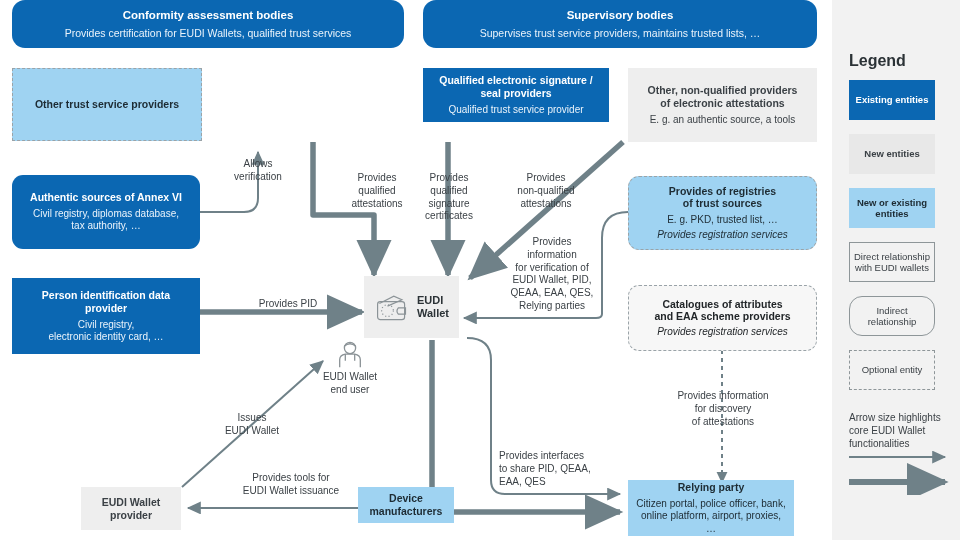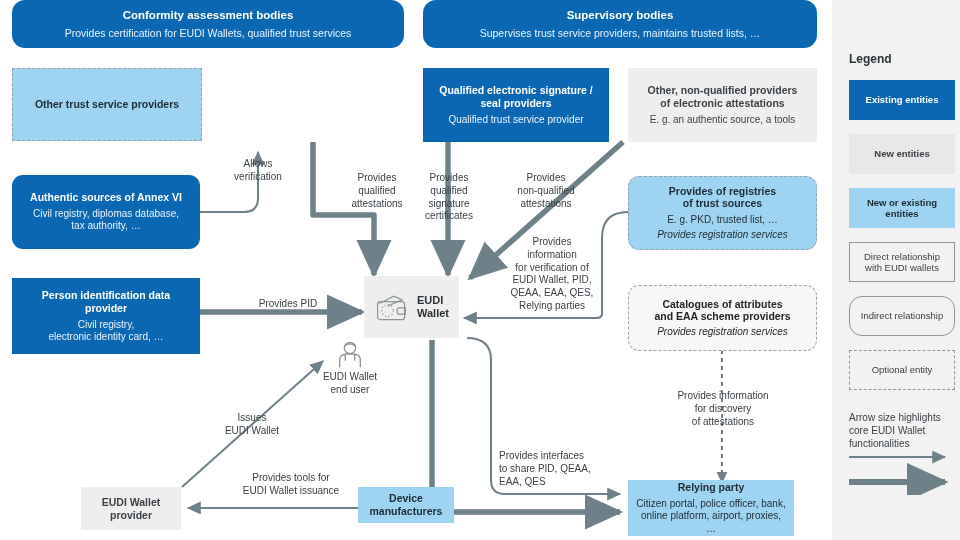--- a/index.html
+++ b/index.html
@@ -68,23 +68,23 @@
   
   #enduser{position:absolute;display:flex;flex-direction:column;align-items:center;}
   #enduser .eu-cap{font-size:10px;color:#3b4146;text-align:center;line-height:1.25;margin-top:1px;}
 
   
   #legend{
     position:absolute;left:820px;top:0;width:140px;height:540px;
     background:#f2f2f2;
     box-sizing:border-box;
   }
-  #legend .lg-title{position:absolute;left:17px;top:52px;font-size:12px;font-weight:bold;color:#2b3236;}
+  #legend .lg-title{position:absolute;left:17px;top:52px;font-size:16px;font-weight:bold;color:#2b3236;}
   .lgbox{
-    position:absolute;left:17px;width:106px;
+    position:absolute;left:17px;width:86px;
     box-sizing:border-box;
     display:flex;align-items:center;justify-content:center;
     text-align:center;font-size:9.5px;font-weight:bold;
     line-height:1.2;padding:3px;
   }
   .lgbox.plain{font-weight:normal;}
   #lg-direct{border:1.6px solid #8e9699;background:#f2f2f2;color:#3b4146;}
   #lg-indirect{border:1.6px solid #8e9699;background:#f2f2f2;color:#3b4146;border-radius:13px;}
   #lg-optional{border:1.6px dashed #8e9699;background:#f2f2f2;color:#3b4146;}
   #lg-note{position:absolute;left:17px;top:411px;width:112px;font-size:10px;color:#3b4146;line-height:1.3;}
@@ -136,21 +136,21 @@
   <div class="node blue pill" id="hdr2" style="left:411px;top:0;width:394px;height:48px;">
     <div class="t">Supervisory bodies</div>
     <div class="s">Supervises trust service providers, maintains trusted lists, …</div>
   </div>
 
   <div class="node lblue dashed" style="left:0;top:68px;width:190px;height:73px;">
     <div class="t">Other trust service providers</div>
   </div>
 
 
-  <div class="node blue" style="left:411px;top:68px;width:186px;height:74px;">
+  <div class="node blue" style="left:411px;top:68px;width:186px;height:54px;">
     <div class="t" style="white-space:pre-line;">Qualified electronic signature /
 seal providers</div>
     <div class="s" style="white-space:pre-line;">Qualified trust service provider</div>
   </div>
 
   <div class="node grey" style="left:616px;top:68px;width:189px;height:74px;">
     <div class="t" style="white-space:pre-line;">Other, non-qualified providers
 of electronic attestations</div>
     <div class="s" style="white-space:pre-line;">E. g. an authentic source, a tools</div>
   </div>

